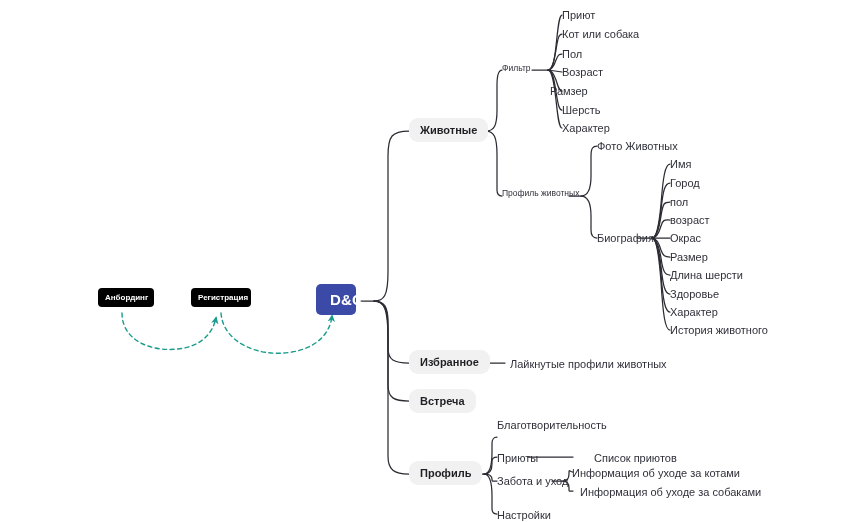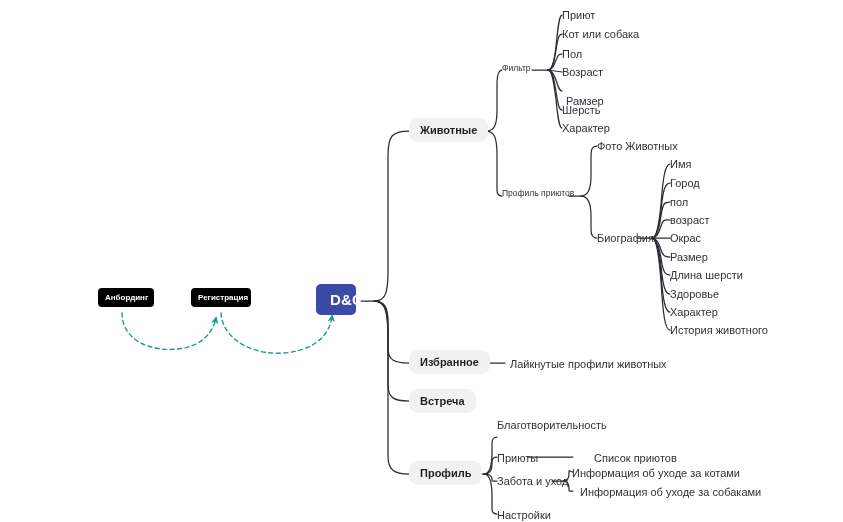--- a/index.html
+++ b/index.html
@@ -180,36 +180,36 @@
   </div>
 
   <div class="node node-branch" style="left:409px; top:461px;">
     <span>Профиль</span>
   </div>
 
   <div class="node node-leaf lvl2" style="left:502px; top:64px;">
     <span>Фильтр</span>
   </div>
   <div class="node node-leaf lvl2" style="left:502px; top:189px;">
-    <span>Профиль приютов</span>
+    <span>Профиль животных</span>
   </div>
 
   <div class="node node-leaf" style="left:562px; top:9px;">
     <span>Приют</span>
   </div>
   <div class="node node-leaf" style="left:562px; top:28px;">
     <span>Кот или собака</span>
   </div>
   <div class="node node-leaf" style="left:562px; top:48px;">
     <span>Пол</span>
   </div>
   <div class="node node-leaf" style="left:562px; top:66px;">
     <span>Возраст</span>
   </div>
-  <div class="node node-leaf" style="left:566px; top:85px;margin-top:10px;">
+  <div class="node node-leaf" style="left:550px; top:85px;">
     <span>Рамзер</span>
   </div>
   <div class="node node-leaf" style="left:562px; top:104px;">
     <span>Шерсть</span>
   </div>
   <div class="node node-leaf" style="left:562px; top:122px;">
     <span>Характер</span>
   </div>
 
   <div class="node node-leaf" style="left:597px; top:140px;">

